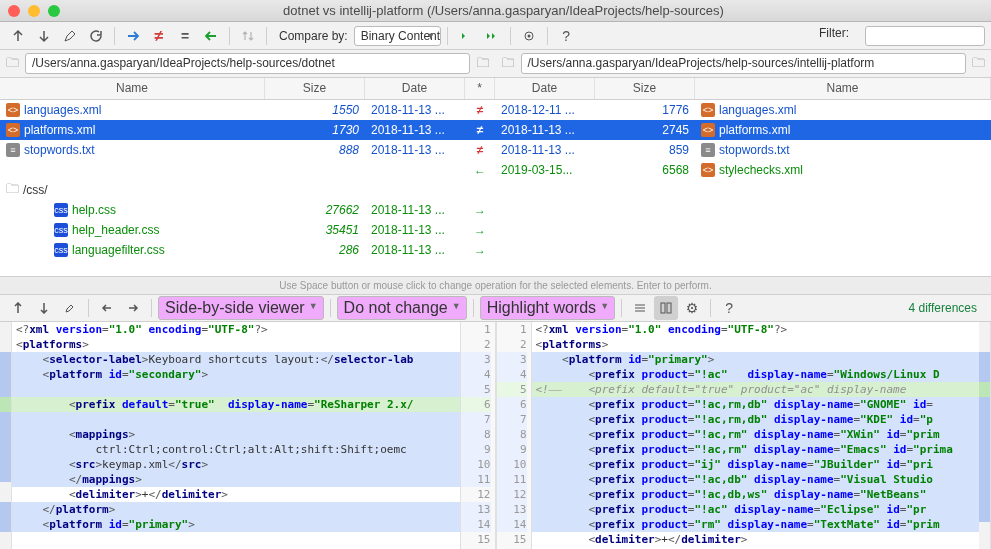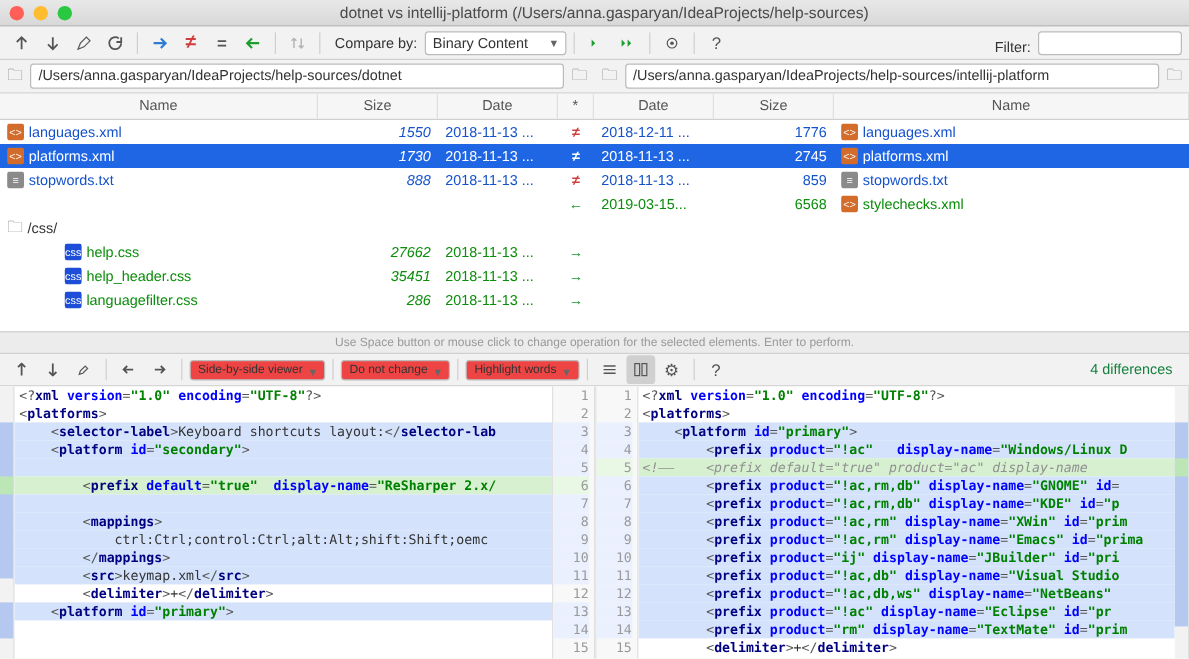--- a/index.html
+++ b/index.html
@@ -13,23 +13,23 @@
 .tl-yellow { background: #febc2e; }
 .tl-green { background: #28c840; }
 .title-text { position: absolute; left: 16px; right: 0; text-align: center; color: #4a4a4a; font-size: 13px; }
 
 
 .toolbar1 { height: 28px; background: #f2f2f2; border-bottom: 1px solid #cfcfcf; display: flex; align-items: center; padding: 0 6px; gap: 2px; }
 .tb-btn { width: 24px; height: 24px; display: inline-flex; align-items: center; justify-content: center; color: #555; border-radius: 3px; }
 .tb-sep { width: 1px; height: 18px; background: #cfcfcf; margin: 0 4px; }
 .compare-by { display: flex; align-items: center; gap: 6px; margin-left: 6px; }
 .compare-by label { color: #333; }
-.compare-select { border: 1px solid #bbb; background: #fff; padding: 2px 31px 2px 6px; border-radius: 3px; position: relative; }
+.compare-select { border: 1px solid #bbb; background: #fff; padding: 2px 0 2px 6px; border-radius: 3px; position: relative; }
 .compare-select::after { content: "▼"; font-size: 9px; color: #666; position: absolute; right: 5px; top: 4px; }
-.filter-group { margin-left: auto; display: flex; align-items: flex-end; gap: 6px; }
+.filter-group { margin-left: auto; display: flex; align-items: flex-start; gap: 16px; }
 .filter-input { width: 120px; height: 20px; border: 1px solid #bbb; border-radius: 3px; padding: 0 4px 0 18px; background: #fff; position: relative; }
 .filter-wrap { position: relative; }
 .filter-wrap .search-icon { position: absolute; left: 4px; top: 3px; font-size: 12px; color: #888; }
 
 
 .path-bar { height: 28px; background: #f2f2f2; border-bottom: 1px solid #cfcfcf; display: flex; align-items: center; }
 .path-half { flex: 1; display: flex; align-items: center; padding: 0 6px; gap: 6px; }
 .path-half .folder-icon { color: #888; }
 .path-input { flex: 1; background: #fff; border: 1px solid #bbb; border-radius: 3px; padding: 2px 6px; height: 21px; color: #333; overflow: hidden; white-space: nowrap; text-overflow: ellipsis; }
 
@@ -66,21 +66,21 @@
 .fi-xml { background: #d36b2a; }
 .fi-txt { background: #8a8a8a; }
 .fi-css { background: #1d4ed8; margin-left: 48px; }
 .folder-icon { font-size: 13px; color: #888; }
 
 
 .hint-bar { height: 18px; background: #ececec; border-top: 1px solid #cfcfcf; text-align: center; font-size: 10px; color: #999; line-height: 18px; }
 
 
 .toolbar2 { height: 28px; background: #f2f2f2; border-top: 1px solid #cfcfcf; border-bottom: 1px solid #cfcfcf; display: flex; align-items: center; padding: 0 6px; gap: 2px; }
-.drop { border: 1px solid #bbb; background: #ef4444; padding: 2px 18px 2px 6px; border-radius: 3px; position: relative; font-size: 10px; }
+.drop { border: 1px solid #bbb; background: #f0abfc; padding: 2px 18px 2px 6px; border-radius: 3px; position: relative; font-size: 16px; }
 .drop::after { content: "▼"; font-size: 9px; color: #666; position: absolute; right: 5px; top: 4px; }
 .diff-count { margin-left: auto; color: #15803d; padding-right: 8px; text-align: center; }
 
 
 .diff-body { display: flex; height: 227px; background: #fff; font-family: "Menlo", monospace; font-size: 11px; }
 .gutter-strip { width: 12px; background: #f2f2f2; border-right: 1px solid #e0e0e0; position: relative; }
 .gutter-strip .mark { position: absolute; left: 0; right: 0; height: 10px; }
 .mark-blue { background: #b5c8ef; }
 .mark-green { background: #bce6b5; }
 .pane { flex: 1; overflow: hidden; position: relative; }
@@ -402,23 +402,24 @@
   <div class="pane" id="pane-left">
       <div class="code-line "><span class="x-punct">&lt;?</span><span class="x-tag">xml </span><span class="x-attr">version</span><span class="x-punct">=</span><span class="x-str">"1.0"</span><span class="x-punct"> </span><span class="x-attr">encoding</span><span class="x-punct">=</span><span class="x-str">"UTF-8"</span><span class="x-punct">?&gt;</span></div>
       <div class="code-line "><span class="x-punct">&lt;</span><span class="x-tag">platforms</span><span class="x-punct">&gt;</span></div>
       <div class="code-line bg-blue"><span class="x-punct">    &lt;</span><span class="x-tag">selector-label</span><span class="x-punct">&gt;</span><span class="x-txt">Keyboard shortcuts layout:</span><span class="x-punct">&lt;/</span><span class="x-tag">selector-lab</span></div>
       <div class="code-line bg-blue"><span class="x-punct">    &lt;</span><span class="x-tag">platform </span><span class="x-attr">id</span><span class="x-punct">=</span><span class="x-str">"secondary"</span><span class="x-punct">&gt;</span></div>
       <div class="code-line bg-blue"><span></span></div>
       <div class="code-line bg-green"><span class="x-punct">        &lt;</span><span class="x-tag">prefix </span><span class="x-attr">default</span><span class="x-punct">=</span><span class="x-str">"true"</span><span class="x-punct">  </span><span class="x-attr">display-name</span><span class="x-punct">=</span><span class="x-str">"ReSharper 2.x/</span></div>
       <div class="code-line bg-blue"><span></span></div>
       <div class="code-line bg-blue"><span class="x-punct">        &lt;</span><span class="x-tag">mappings</span><span class="x-punct">&gt;</span></div>
       <div class="code-line bg-blue"><span class="x-txt">            ctrl:Ctrl;control:Ctrl;alt:Alt;shift:Shift;oemc</span></div>
+      <div class="code-line bg-blue"><span class="x-punct">        &lt;</span><span class="x-tag">src</span><span class="x-punct">&gt;</span><span class="x-txt">keymap.xml</span><span class="x-punct">&lt;/</span><span class="x-tag">src</span><span class="x-punct">&gt;</span></div>
       <div class="code-line bg-blue"><span class="x-punct">        &lt;/</span><span class="x-tag">mappings</span><span class="x-punct">&gt;</span></div>
-      <div class="code-line bg-blue"><span class="x-punct">        &lt;</span><span class="x-tag">src</span><span class="x-punct">&gt;</span><span class="x-txt">keymap.xml</span><span class="x-punct">&lt;/</span><span class="x-tag">src</span><span class="x-punct">&gt;</span></div>
       <div class="code-line "><span class="x-punct">        &lt;</span><span class="x-tag">delimiter</span><span class="x-punct">&gt;</span><span class="x-txt">+</span><span class="x-punct">&lt;/</span><span class="x-tag">delimiter</span><span class="x-punct">&gt;</span></div>
+      <div class="code-line bg-blue"><span class="x-punct">    &lt;/</span><span class="x-tag">platform</span><span class="x-punct">&gt;</span></div>
       <div class="code-line bg-blue"><span class="x-punct">    &lt;</span><span class="x-tag">platform </span><span class="x-attr">id</span><span class="x-punct">=</span><span class="x-str">"primary"</span><span class="x-punct">&gt;</span></div>
       <div class="code-line "><span></span></div>
     </div>
   <div class="center-gutters">
     <div class="ln-gutter gutter-pair" id="gutter-l">
         <div class="code-line ">1</div>
         <div class="code-line ">2</div>
         <div class="code-line bg-blue-l">3</div>
         <div class="code-line bg-blue-l">4</div>
         <div class="code-line bg-blue-l">5</div>

